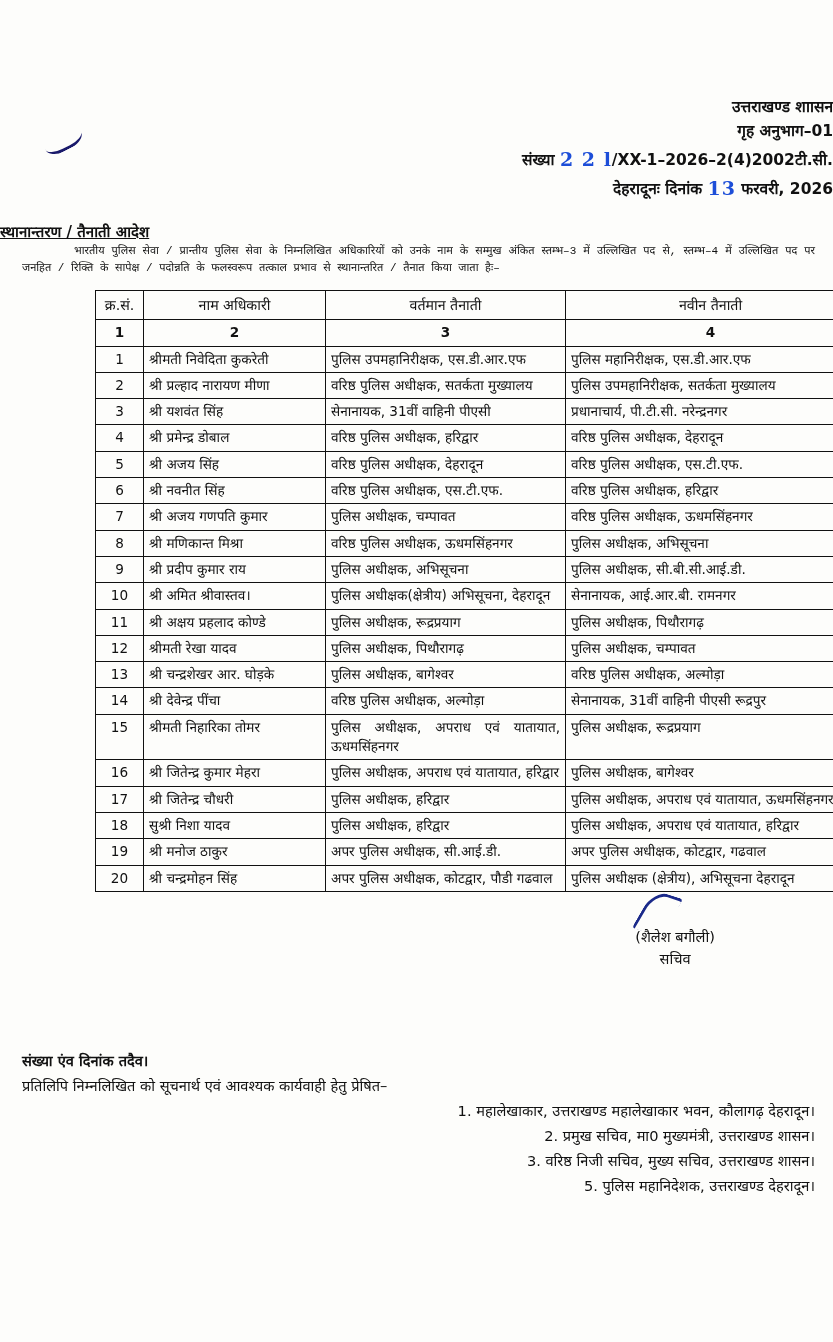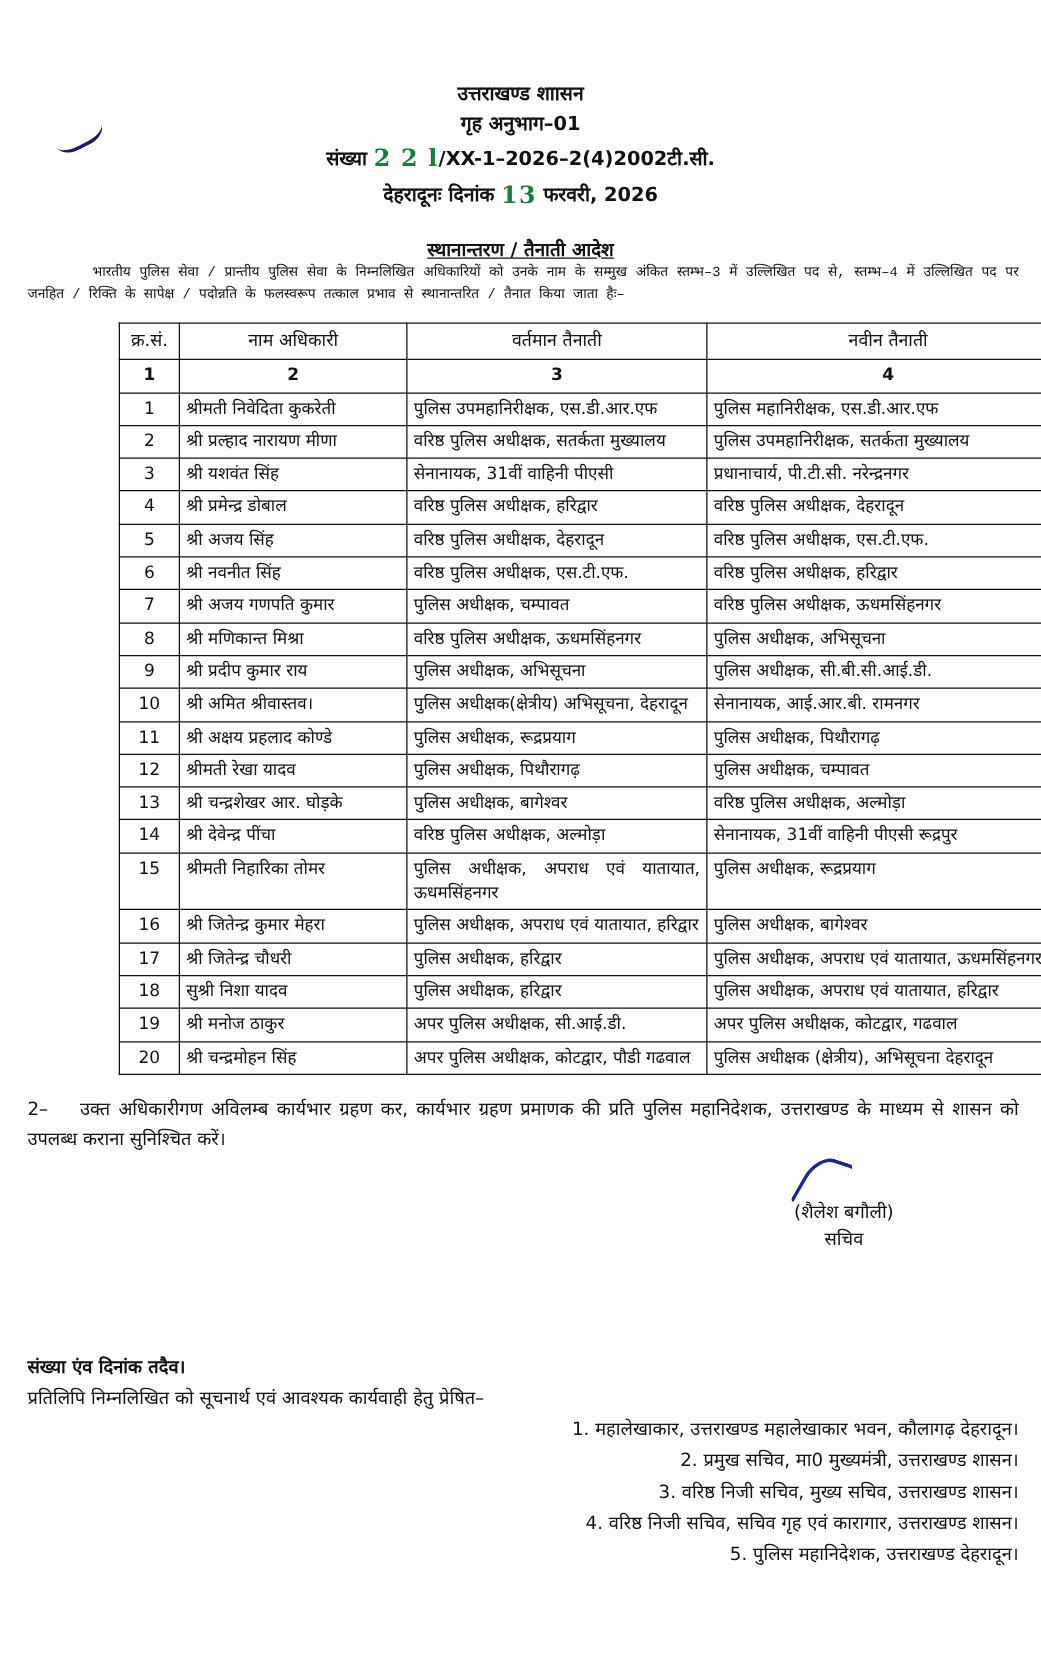--- a/index.html
+++ b/index.html
@@ -23,37 +23,37 @@
     position:absolute;
     left:42px;
     top:30px;
     width:40px;
     height:22px;
     border-bottom:3px solid #1a1a6b;
     transform:rotate(-27deg);
     border-radius:40%;
   }
   .head{
-    text-align:center;
-    margin-top:64px;
+    text-align:right;
+    margin-top:96px;
     line-height:1.5;
     font-size:15.5px;
     font-weight:700;
   }
   .head div{margin:1px 0;}
   .hand{
     font-family:"DejaVu Serif","Liberation Serif",serif;
-    color:#15803d;
+    color:#1d4ed8;
     font-size:19px;
     font-weight:700;
     letter-spacing:1px;
     vertical-align:-1px;
   }
   .subject{
-    text-align:center;
+    text-align:left;
     margin-top:18px;
     font-size:15px;
     font-weight:700;
     text-decoration:underline;
   }
   .intro{
     margin:2px 18px 0 22px;
     font-size:11px;
     line-height:1.62;
     text-align:justify;
@@ -287,34 +287,32 @@
       </tr>
       <tr>
         <td class="num">20</td>
         <td>श्री चन्द्रमोहन सिंह</td>
         <td class="cell-just">अपर पुलिस अधीक्षक, कोटद्वार, पौडी गढवाल</td>
         <td class="cell-just">पुलिस अधीक्षक (क्षेत्रीय), अभिसूचना देहरादून</td>
       </tr>
     </tbody>
   </table>
 
-  <div class="para2"><span class="pnum">2–</span><span>उक्त अधिकारीगण अविलम्ब कार्यभार ग्रहण कर, कार्यभार ग्रहण प्रमाणक की प्रति पुलिस महानिदेशक, उत्तराखण्ड के माध्यम से शासन को उपलब्ध कराना सुनिश्चित करें।</span></div>
 
   <div class="sign-block">
     <div class="sign-scribble"></div>
     <div>(शैलेश बगौली)</div>
     <div>सचिव</div>
   </div>
   <div class="clearfix"></div>
 
   <div class="footer">
     <div class="bold top-note">संख्या एंव दिनांक तदैव।</div>
     <div>प्रतिलिपि निम्नलिखित को सूचनार्थ एवं आवश्यक कार्यवाही हेतु प्रेषित–</div>
     <ol>
       <li>1. महालेखाकार, उत्तराखण्ड महालेखाकार भवन, कौलागढ़ देहरादून।</li>
       <li>2. प्रमुख सचिव, मा0 मुख्यमंत्री, उत्तराखण्ड शासन।</li>
       <li>3. वरिष्ठ निजी सचिव, मुख्य सचिव, उत्तराखण्ड शासन।</li>
-      <li>4. वरिष्ठ निजी सचिव, सचिव गृह एवं कारागार, उत्तराखण्ड शासन।</li>
       <li>5. पुलिस महानिदेशक, उत्तराखण्ड देहरादून।</li>
     </ol>
   </div>
 
 </div>
 
 </body></html>

